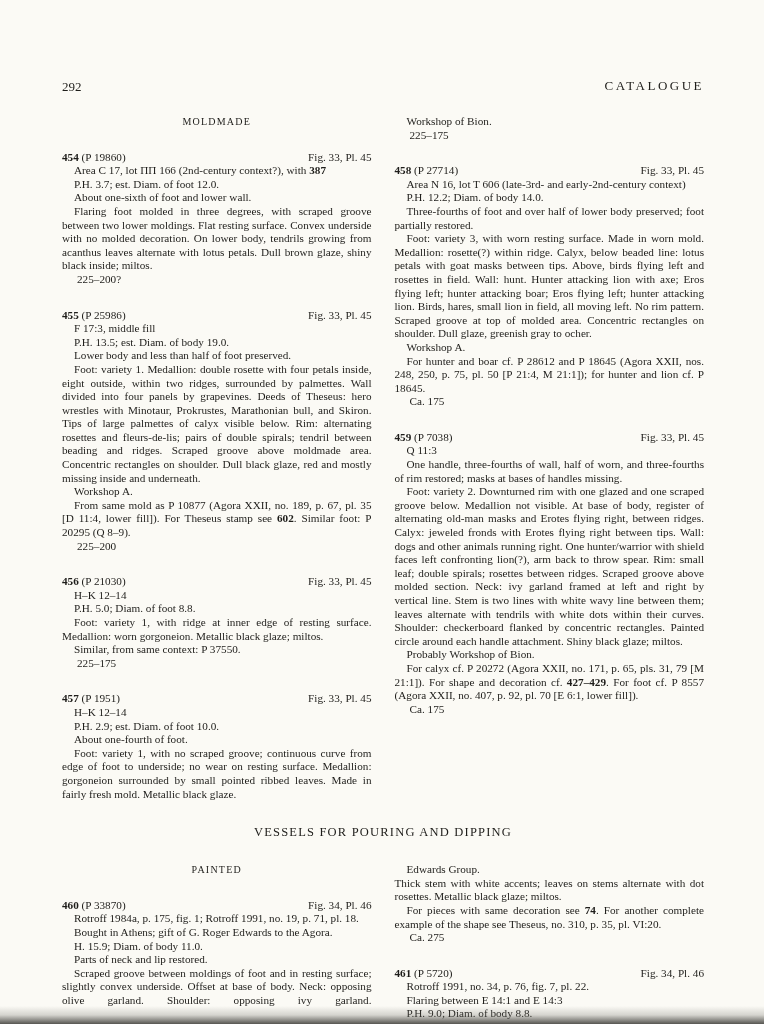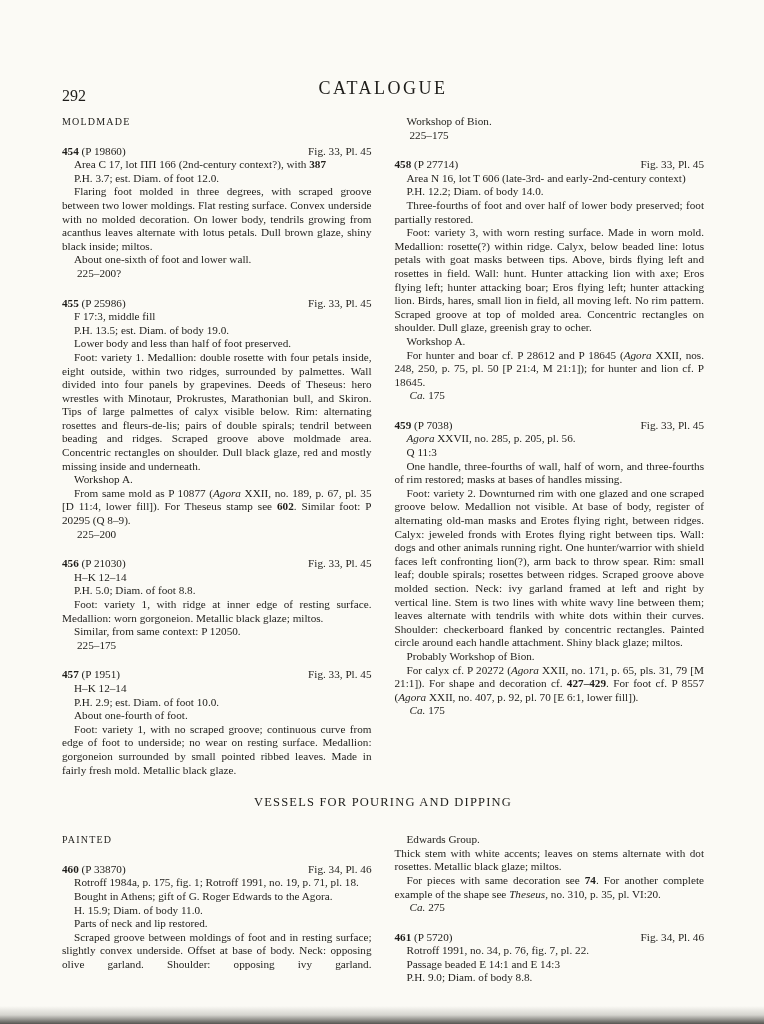--- a/index.html
+++ b/index.html
@@ -6,42 +6,42 @@
   html, body { width:764px; height:1024px; }
   body {
     background:#fbfaf5;
     color:#1e1d1a;
     font-family:"Liberation Serif","DejaVu Serif",serif;
     position:relative;
     overflow:hidden;
   }
   .page { padding:78px 60px 0 62px; }
   .page-header { position:relative; margin-bottom:22px; height:15px; }
-  .page-num { position:absolute; left:0; top:9px; font-size:16px; }
-  .running-head { display:block; text-align:center; font-size:18px; letter-spacing:2.5px; }
+  .page-num { position:absolute; left:0; top:1px; font-size:13px; }
+  .running-head { display:block; text-align:right; font-size:13px; letter-spacing:2.5px; }
   .two-col { display:flex; gap:23px; }
   .col { flex:1 1 0; min-width:0; font-size:11.2px; line-height:13.6px; text-align:justify; hyphens:auto; }
   .subhead {
     font-weight:normal; font-size:10px; letter-spacing:1.2px;
-    margin:0 0 9px; text-align:left;
+    margin:0 0 9px; text-align:center;
   }
   .two-col.bottom .subhead { margin-bottom:13px; }
-  .entry { margin-top:16px; }
+  .entry { margin-top:22px; }
   .col > .entry:first-child { margin-top:0; }
   .entry-head { display:flex; justify-content:space-between; }
   .fig-ref { white-space:nowrap; }
   .bold { font-weight:bold; }
-  .italic { font-style:italic; }
+  .italic { }
   p.para { text-indent:12px; margin:0; }
   p.para.noindent { text-indent:0; }
   p.para.date { text-indent:15px; }
   p.para.runson { text-align-last:justify; }
   .section-title {
     text-align:center; font-weight:normal; font-size:12.5px;
-    letter-spacing:1.2px; margin:18px 0 23px;
+    letter-spacing:1.2px; margin:24px 0 23px;
   }
   .page-edge-shadow {
     position:absolute; left:0; right:0; bottom:0; height:18px;
     background:linear-gradient(to bottom, rgba(100,98,90,0) 0%, rgba(100,98,90,0.25) 50%, rgba(45,44,40,0.8) 100%);
   }
 </style>
 </head>
 <body>
 
 <div class="page">
@@ -53,22 +53,22 @@
   <section class="two-col top">
     <div class="col" id="col-top-left">
         <h3 class="subhead">MOLDMADE</h3>
         <article class="entry">
           <div class="entry-head">
             <span><span class="bold">454</span><span> (P 19860)</span></span>
             <span class="fig-ref">Fig. 33, Pl. 45</span>
           </div>
           <p class="para provenance">Area C 17, lot ΠΠ 166 (2nd-century context?), with <span class="bold">387</span></p>
           <p class="para dimensions">P.H. 3.7; est. Diam. of foot 12.0.</p>
+          <p class="para condition">About one-sixth of foot and lower wall.</p>
           <p class="para description">Flaring foot molded in three degrees, with scraped groove between two lower moldings. Flat resting surface. Convex underside with no molded decoration. On lower body, tendrils growing from acanthus leaves alternate with lotus petals. Dull brown glaze, shiny black inside; miltos.</p>
-          <p class="para condition">About one-sixth of foot and lower wall.</p>
           <p class="para date date">225–200?</p>
         </article>
         <article class="entry">
           <div class="entry-head">
             <span><span class="bold">455</span><span> (P 25986)</span></span>
             <span class="fig-ref">Fig. 33, Pl. 45</span>
           </div>
           <p class="para provenance">F 17:3, middle fill</p>
           <p class="para dimensions">P.H. 13.5; est. Diam. of body 19.0.</p>
           <p class="para condition">Lower body and less than half of foot preserved.</p>
@@ -78,21 +78,21 @@
           <p class="para date date">225–200</p>
         </article>
         <article class="entry">
           <div class="entry-head">
             <span><span class="bold">456</span><span> (P 21030)</span></span>
             <span class="fig-ref">Fig. 33, Pl. 45</span>
           </div>
           <p class="para provenance">H–K 12–14</p>
           <p class="para dimensions">P.H. 5.0; Diam. of foot 8.8.</p>
           <p class="para description">Foot: variety 1, with ridge at inner edge of resting surface. Medallion: worn gorgoneion. Metallic black glaze; miltos.</p>
-          <p class="para comparanda">Similar, from same context: P 12050.</p>
+          <p class="para comparanda">Similar, from same context: P 37550.</p>
           <p class="para date date">225–175</p>
         </article>
         <article class="entry">
           <div class="entry-head">
             <span><span class="bold">457</span><span> (P 1951)</span></span>
             <span class="fig-ref">Fig. 33, Pl. 45</span>
           </div>
           <p class="para provenance">H–K 12–14</p>
           <p class="para dimensions">P.H. 2.9; est. Diam. of foot 10.0.</p>
           <p class="para condition">About one-fourth of foot.</p>
@@ -115,21 +115,20 @@
           <p class="para description">Foot: variety 3, with worn resting surface. Made in worn mold. Medallion: rosette(?) within ridge. Calyx, below beaded line: lotus petals with goat masks between tips. Above, birds flying left and rosettes in field. Wall: hunt. Hunter attacking lion with axe; Eros flying left; hunter attacking boar; Eros flying left; hunter attacking lion. Birds, hares, small lion in field, all moving left. No rim pattern. Scraped groove at top of molded area. Concentric rectangles on shoulder. Dull glaze, greenish gray to ocher.</p>
           <p class="para attribution">Workshop A.</p>
           <p class="para comparanda">For hunter and boar cf. P 28612 and P 18645 (<span class="italic">Agora</span> XXII, nos. 248, 250, p. 75, pl. 50 [P 21:4, M 21:1]); for hunter and lion cf. P 18645.</p>
           <p class="para date date"><span class="italic">Ca.</span> 175</p>
         </article>
         <article class="entry">
           <div class="entry-head">
             <span><span class="bold">459</span><span> (P 7038)</span></span>
             <span class="fig-ref">Fig. 33, Pl. 45</span>
           </div>
-          <p class="para bibliography"><span class="italic">Agora</span> XXVII, no. 285, p. 205, pl. 56.</p>
           <p class="para provenance">Q 11:3</p>
           <p class="para condition">One handle, three-fourths of wall, half of worn, and three-fourths of rim restored; masks at bases of handles missing.</p>
           <p class="para description">Foot: variety 2. Downturned rim with one glazed and one scraped groove below. Medallion not visible. At base of body, register of alternating old-man masks and Erotes flying right, between ridges. Calyx: jeweled fronds with Erotes flying right between tips. Wall: dogs and other animals running right. One hunter/warrior with shield faces left confronting lion(?), arm back to throw spear. Rim: small leaf; double spirals; rosettes between ridges. Scraped groove above molded section. Neck: ivy garland framed at left and right by vertical line. Stem is two lines with white wavy line between them; leaves alternate with tendrils with white dots within their curves. Shoulder: checkerboard flanked by concentric rectangles. Painted circle around each handle attachment. Shiny black glaze; miltos.</p>
           <p class="para attribution">Probably Workshop of Bion.</p>
           <p class="para comparanda">For calyx cf. P 20272 (<span class="italic">Agora</span> XXII, no. 171, p. 65, pls. 31, 79 [M 21:1]). For shape and decoration cf. <span class="bold">427–429</span>. For foot cf. P 8557 (<span class="italic">Agora</span> XXII, no. 407, p. 92, pl. 70 [E 6:1, lower fill]).</p>
           <p class="para date date"><span class="italic">Ca.</span> 175</p>
         </article>
       </div>
   </section>
 
@@ -156,20 +155,20 @@
           <p class="para continuation noindent">Thick stem with white accents; leaves on stems alternate with dot rosettes. Metallic black glaze; miltos.</p>
           <p class="para comparanda">For pieces with same decoration see <span class="bold">74</span>. For another complete example of the shape see <span class="italic">Theseus</span>, no. 310, p. 35, pl. VI:20.</p>
           <p class="para date date"><span class="italic">Ca.</span> 275</p>
         </div>
         <article class="entry">
           <div class="entry-head">
             <span><span class="bold">461</span><span> (P 5720)</span></span>
             <span class="fig-ref">Fig. 34, Pl. 46</span>
           </div>
           <p class="para bibliography">Rotroff 1991, no. 34, p. 76, fig. 7, pl. 22.</p>
-          <p class="para provenance">Passage beaded E 14:1 and E 14:3</p>
+          <p class="para provenance">Flaring between E 14:1 and E 14:3</p>
           <p class="para dimensions">P.H. 9.0; Diam. of body 8.8.</p>
         </article>
       </div>
   </section>
 </div>
 
 <div class="page-edge-shadow"></div>
 
 </body></html>

